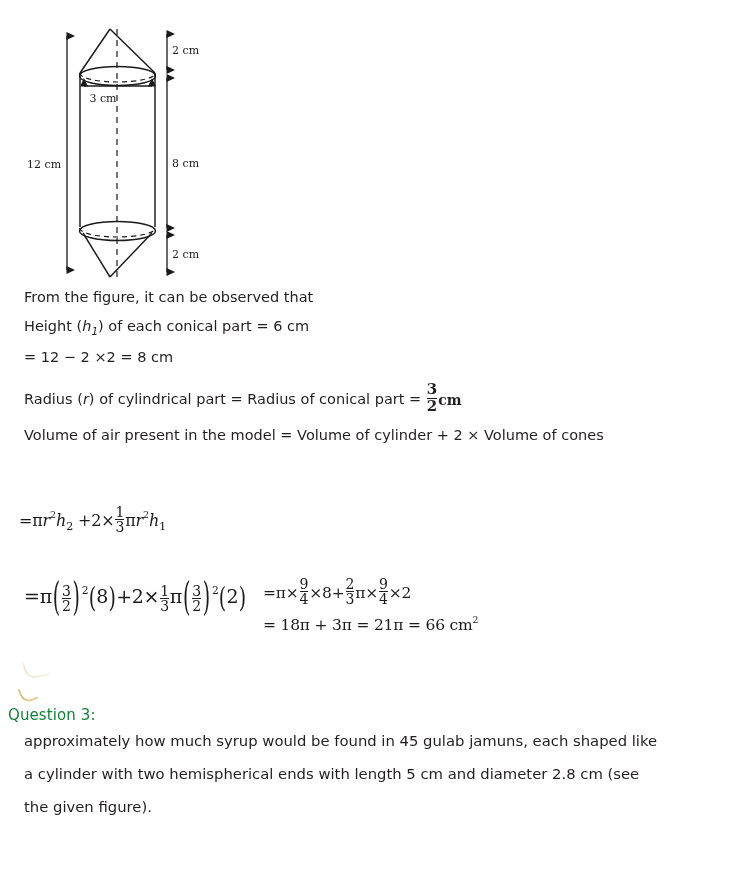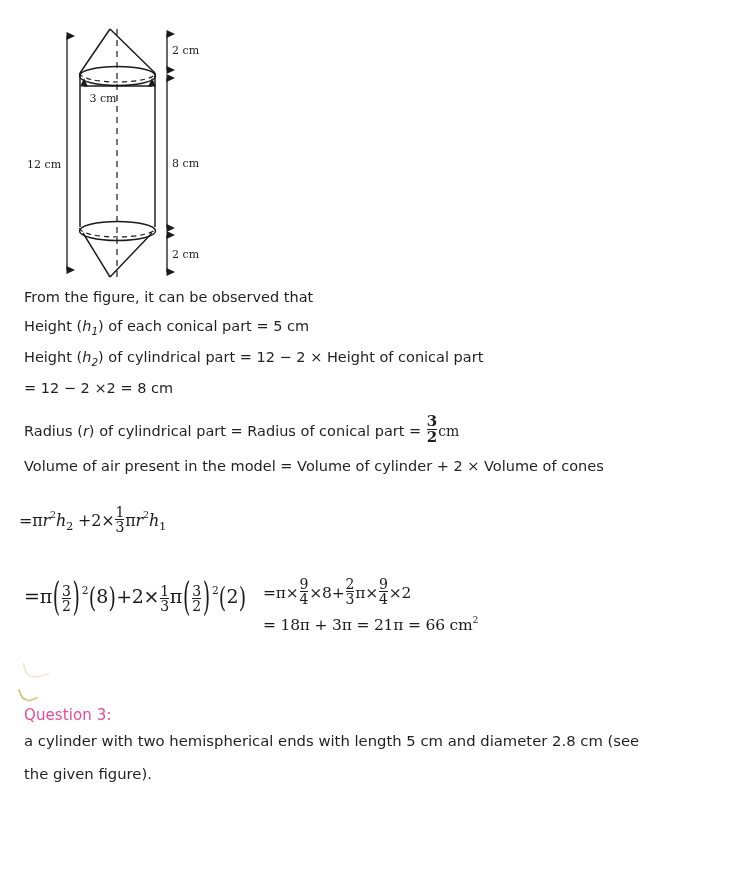--- a/index.html
+++ b/index.html
@@ -66,21 +66,21 @@
   .frac .den {
     display: block;
     font-size: 15px;
     border-top: 1.3px solid #231f20;
     padding-top: 0px;
   }
   .frac-lite { font-weight: 400; }
   .frac-lite .num, .frac-lite .den { font-size: 14px; }
   .unit-b {
     font-family: "DejaVu Serif", serif;
-    font-weight: 400;
+    font-weight: 700;
     font-size: 14px;
     margin-top: 24px;
   }
 
   
   .math {
     font-family: "DejaVu Serif", serif;
     color: #1c1a1a;
     white-space: nowrap;
   }
@@ -132,22 +132,22 @@
 
   
   #question-block {
     position: absolute;
     left: 0;
     top: 706px;
     width: 741px;
   }
   #question-heading {
     font-size: 15px;
-    color: #ec4899;
-    padding-left: 24px;
+    color: #15803d;
+    padding-left: 8px;
     letter-spacing: 0.1px;
   }
   #question-body {
     padding: 0 18px 0 24px;
     font-size: 14.8px;
     line-height: 33px;
     color: #231f20;
   }
 
   
@@ -224,26 +224,23 @@
   </svg>
 </div>
 
 <div id="body-text">
 
   <div class="line lh-tall">
     <span>From the figure, it can be observed that</span>
   </div>
 
   <div class="line lh-tall">
-    <span>Height (</span><span class="var">h</span><sub class="var">1</sub><span>) of each conical part = 5 cm</span>
-  </div>
-
-  <div class="line lh-tall">
-    <span>Height (</span><span class="var">h</span><sub class="var">2</sub><span>) of cylindrical part = 12 − 2 × Height of conical part</span>
-  </div>
+    <span>Height (</span><span class="var">h</span><sub class="var">1</sub><span>) of each conical part = 6 cm</span>
+  </div>
+
 
   <div class="line" style="margin-bottom:18px;">
     <span>= 12 − 2 ×2 = 8 cm</span>
   </div>
 
   <div class="line lh-tall">
     <span>Radius (</span><span class="var">r</span><span>) of cylindrical part = Radius of conical part =</span>
     <span class="frac"><span class="num">3</span><span class="den">2</span></span><span class="unit-b">cm</span>
   </div>
 
@@ -269,16 +266,17 @@
     <span>= 18π + 3π = 21π = 66  cm</span><span class="sup-sm">2</span>
   </div>
 </div>
 
 <div class="artifact" id="artifact-mark-1"></div>
 <div class="artifact" id="artifact-mark-2"></div>
 
 <div id="question-block">
   <div id="question-heading">Question 3:</div>
   <div id="question-body">
+    <div>approximately how much syrup would be found in 45 gulab jamuns, each shaped like</div>
     <div>a cylinder with two hemispherical ends with length 5 cm and diameter 2.8 cm (see</div>
     <div>the given figure).</div>
   </div>
 </div>
 
 </body></html>

